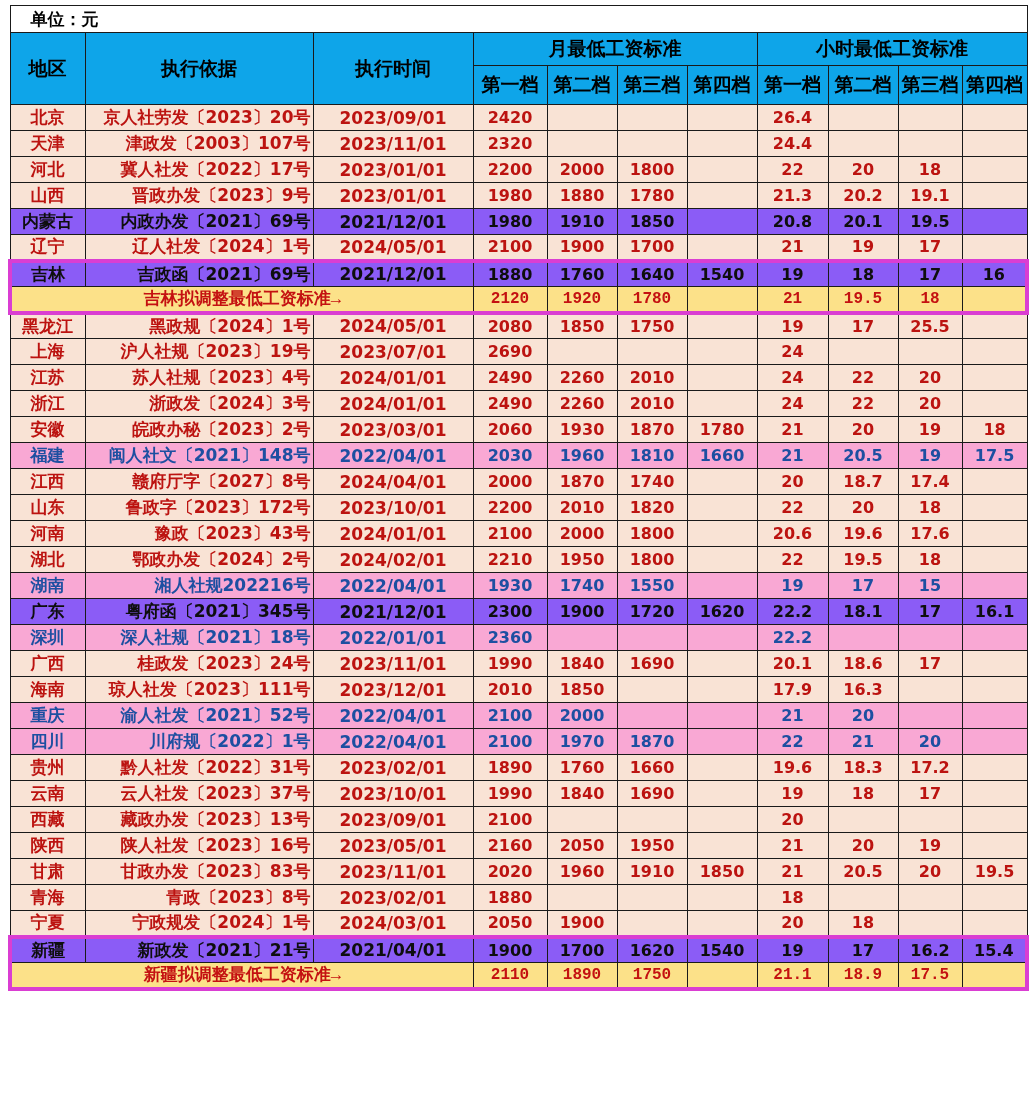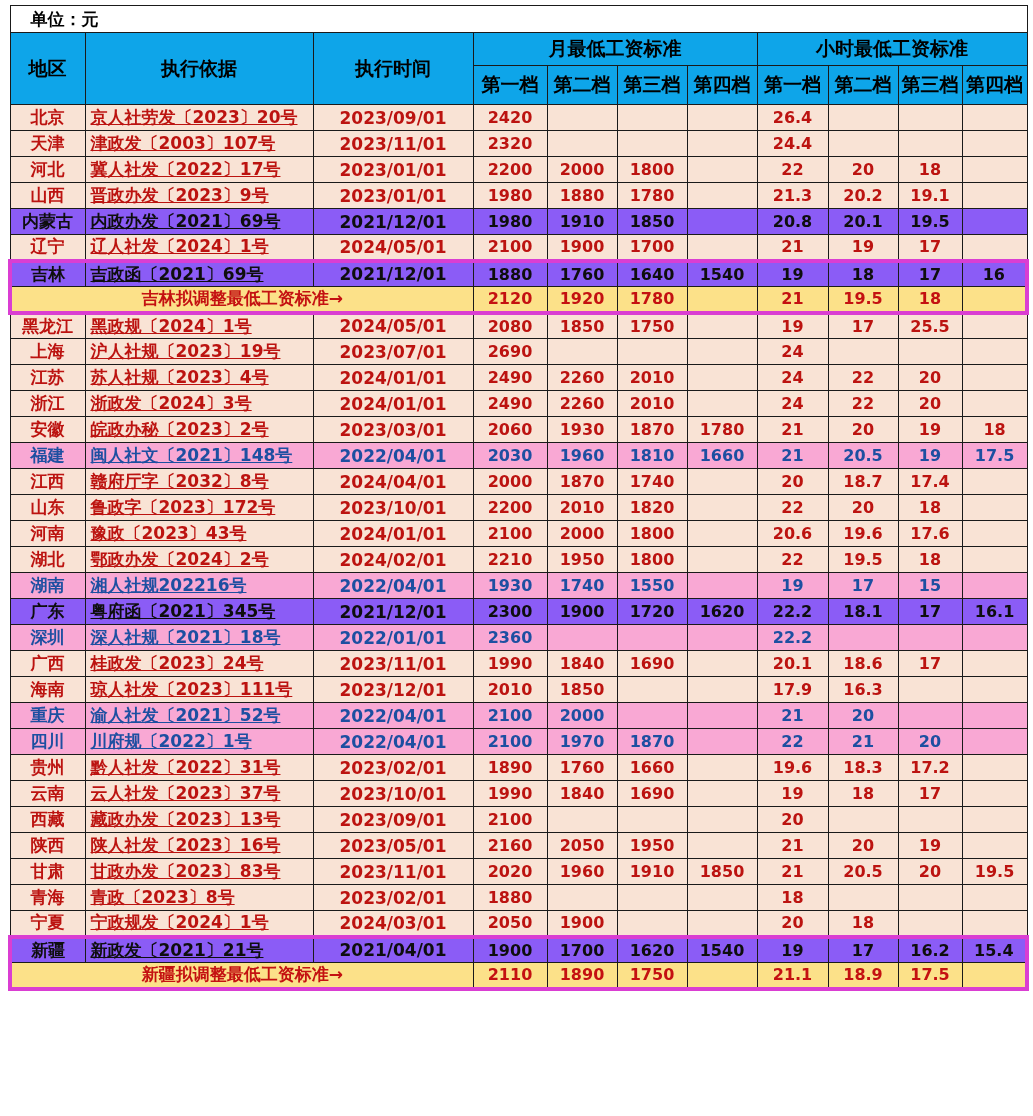--- a/index.html
+++ b/index.html
@@ -41,25 +41,25 @@
   }
   thead th{background:#0ea5e9;color:#000;font-size:19px;}
   .group-row th{height:33px;}
   .tier-row th{height:39px;}
   tbody td{height:26px;}
   .r-pink  td{background:#f9e3d5;color:#bc1310;}
   .r-white td{background:#8b5cf6;color:#0e0e0e;}
   .r-blue  td{background:#f9a8d4;color:#1d4fa1;}
   .r-yellow td{background:#fce189;color:#c41111;}
   .region-cell{font-size:17px;}
-  .basis-cell{text-align:left;padding-left:5px;font-size:17px;text-decoration:underline;}
+  .basis-cell{text-align:right;padding-left:5px;font-size:17px;}
   .date-cell{font-size:17px;}
   .adjust-label-cell{font-size:17px;}
   tr.f-top td{border-top:4px solid #da3ed2;}
-  tr.f-bottom td{border-bottom:4px solid #da3ed2;}
+  tr.f-bottom td{border-bottom:4px solid #da3ed2;font-family:Liberation Mono, monospace;}
   tr.f-side td:first-child{border-left:4px solid #da3ed2;}
   tr.f-side td:last-child{border-right:4px solid #da3ed2;}
 </style>
 </head>
 <body>
 
 <div class="sheet">
 
   <table>
     <colgroup>
@@ -273,21 +273,21 @@
           <td>1960</td>
           <td>1810</td>
           <td>1660</td>
           <td>21</td>
           <td>20.5</td>
           <td>19</td>
           <td>17.5</td>
         </tr>
         <tr class="r-pink">
           <td class="region-cell">江西</td>
-          <td class="basis-cell">赣府厅字〔2032〕8号</td>
+          <td class="basis-cell">赣府厅字〔2027〕8号</td>
           <td class="date-cell">2024/04/01</td>
           <td>2000</td>
           <td>1870</td>
           <td>1740</td>
           <td></td>
           <td>20</td>
           <td>18.7</td>
           <td>17.4</td>
           <td></td>
         </tr>

